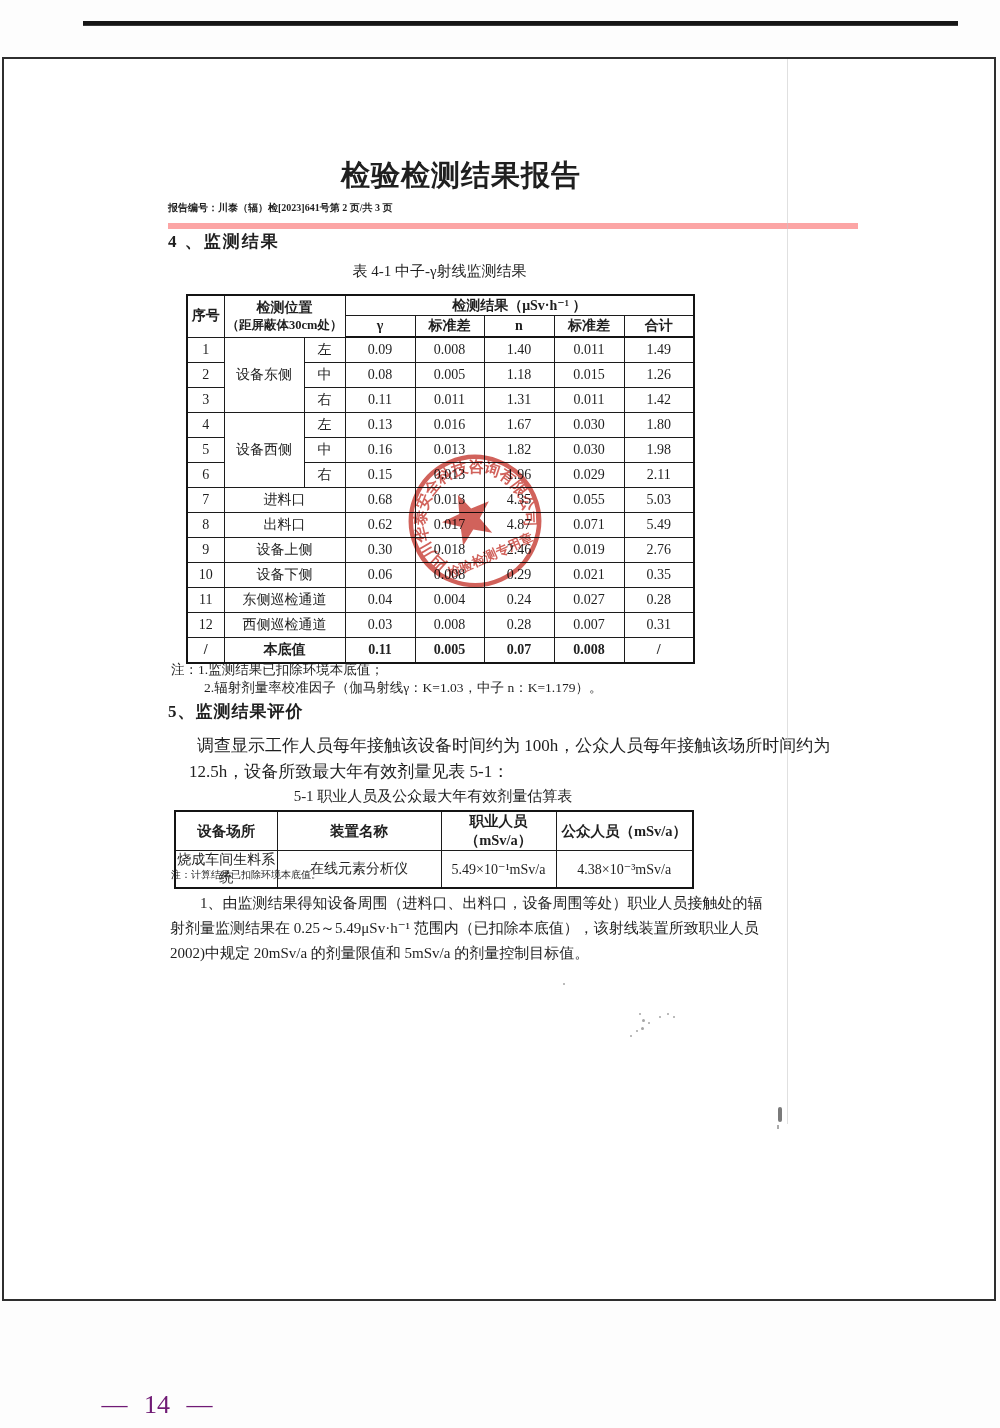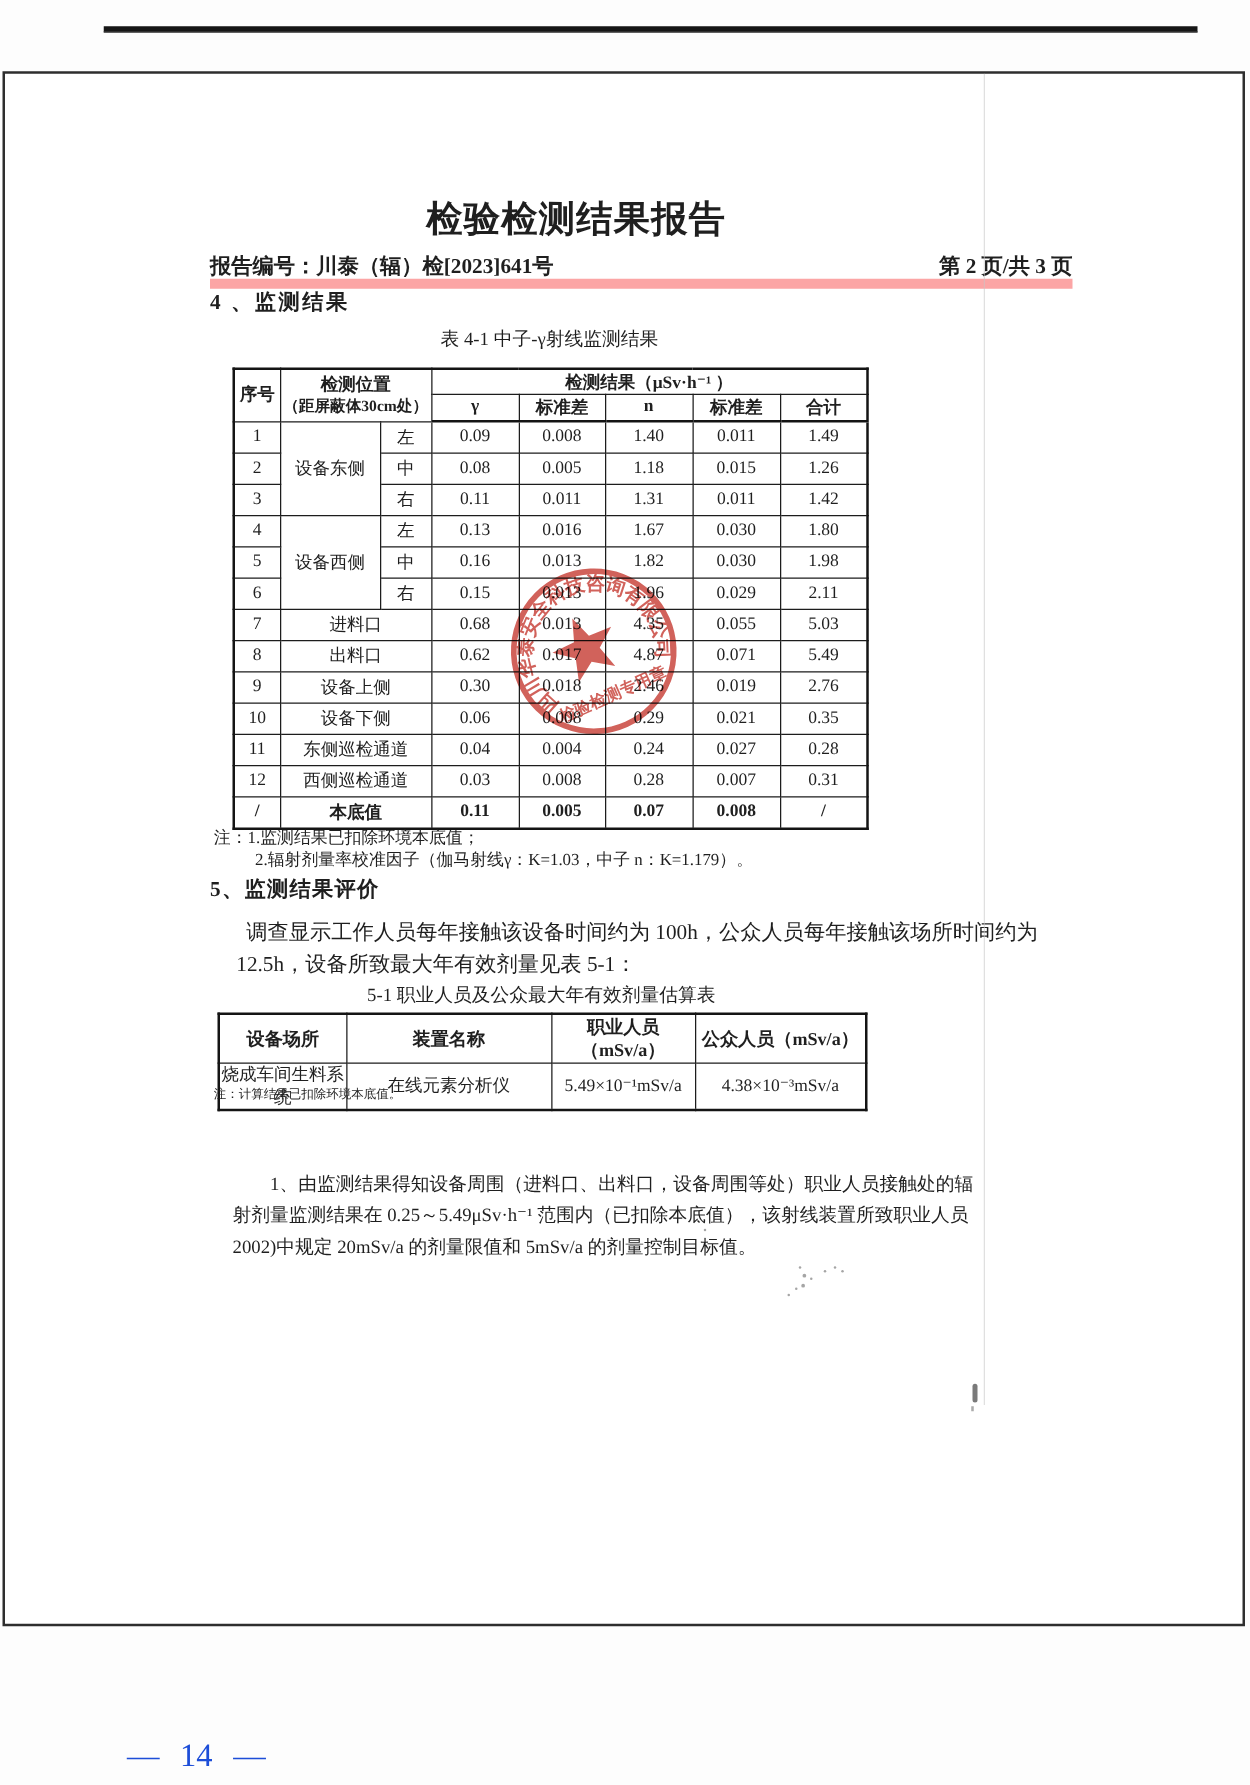--- a/index.html
+++ b/index.html
@@ -7,51 +7,51 @@
     width:1000px;height:1428px;position:relative;background:#fdfdfd;
     font-family:"Liberation Serif","DejaVu Serif",serif;color:#1f1f1f;
     overflow:hidden;
   }
   .abs{position:absolute;white-space:nowrap;}
   
   .top-rule{position:absolute;left:83px;top:21px;width:875px;height:4px;background:#161616;border-bottom:1px solid #3a3a3a;}
   
   .page-box{position:absolute;left:2px;top:57px;width:990px;height:1240px;border:2px solid #2e2e2e;background:#fff;}
   .title{left:341px;top:156px;font-size:29px;font-weight:bold;letter-spacing:1px;}
-  .meta-row{left:168px;top:201px;width:690px;height:22px;border-bottom:8px solid #fca5a5;display:flex;justify-content:space-between;font-size:17px;font-weight:bold;}
+  .meta-row{left:168px;top:201px;width:690px;height:22px;border-bottom:6px solid #fca5a5;display:flex;justify-content:flex-start;font-size:10px;font-weight:bold;}
   .h4{left:168px;top:230px;font-size:17px;font-weight:bold;letter-spacing:2px;}
   .cap41{left:186px;top:262px;width:507px;text-align:center;font-size:15px;}
   .h5{left:168px;top:700px;font-size:17px;font-weight:bold;letter-spacing:1px;}
   .note{font-size:13.5px;}
   .body-line{font-size:17px;}
   
   table{border-collapse:collapse;table-layout:fixed;background:transparent;}
   .t41{position:absolute;left:186px;top:294px;width:507px;border:2px solid #141414;}
   .t51{position:absolute;left:174px;top:810px;width:518px;border:2px solid #141414;}
   th,td{border:1px solid #1c1c1c;text-align:center;vertical-align:middle;padding:0;font-size:14px;overflow:hidden;}
   th{font-weight:bold;}
   .t41 thead tr.grouphead th{height:19px;}
   .t41 thead tr.subhead th{height:20px;border-bottom:2px solid #141414;}
   .t41 tbody td{height:24px;}
   .t41 .loc2{font-size:12.5px;font-weight:bold;}
   .t41 tr.base td{font-weight:bold;}
   .t51 thead th{height:23px;font-size:14.5px;}
   .t51 tbody td{height:27px;}
   
-  .para2{position:absolute;left:186px;top:893px;width:600px;margin-top:45px;}
+  .para2{position:absolute;left:170px;top:893px;width:600px;}
   .para2 .ln{height:25px;line-height:21px;font-size:15px;white-space:nowrap;}
   .para2 .ln.first{text-indent:30px;}
   
   .stamp{position:absolute;left:390px;top:436px;width:170px;height:170px;opacity:.85;mix-blend-mode:multiply;transform:rotate(-24deg);}
   
   .vline{position:absolute;left:787px;top:59px;width:1px;height:1065px;background:#c6c6c6;opacity:.55;}
   .dash{position:absolute;left:778px;top:1107px;width:4px;height:15px;background:#7a7a7a;border-radius:2px;}
   .dash2{position:absolute;left:777px;top:1125px;width:2px;height:4px;background:#ababab;}
   .dot{position:absolute;width:2px;height:2px;background:#8f8f8f;border-radius:50%;opacity:.8;}
-  .footer-page{position:absolute;left:87px;top:1390px;width:140px;text-align:center;font-size:26px;color:#1d4ed8;word-spacing:10px;}
+  .footer-page{position:absolute;left:87px;top:1390px;width:140px;text-align:center;font-size:26px;color:#701a75;word-spacing:10px;}
 </style>
 </head>
 <body>
 
 <div class="top-rule"></div>
 <div class="page-box"></div>
 
 <div class="abs title">检验检测结果报告</div>
 
 <div class="abs meta-row">

